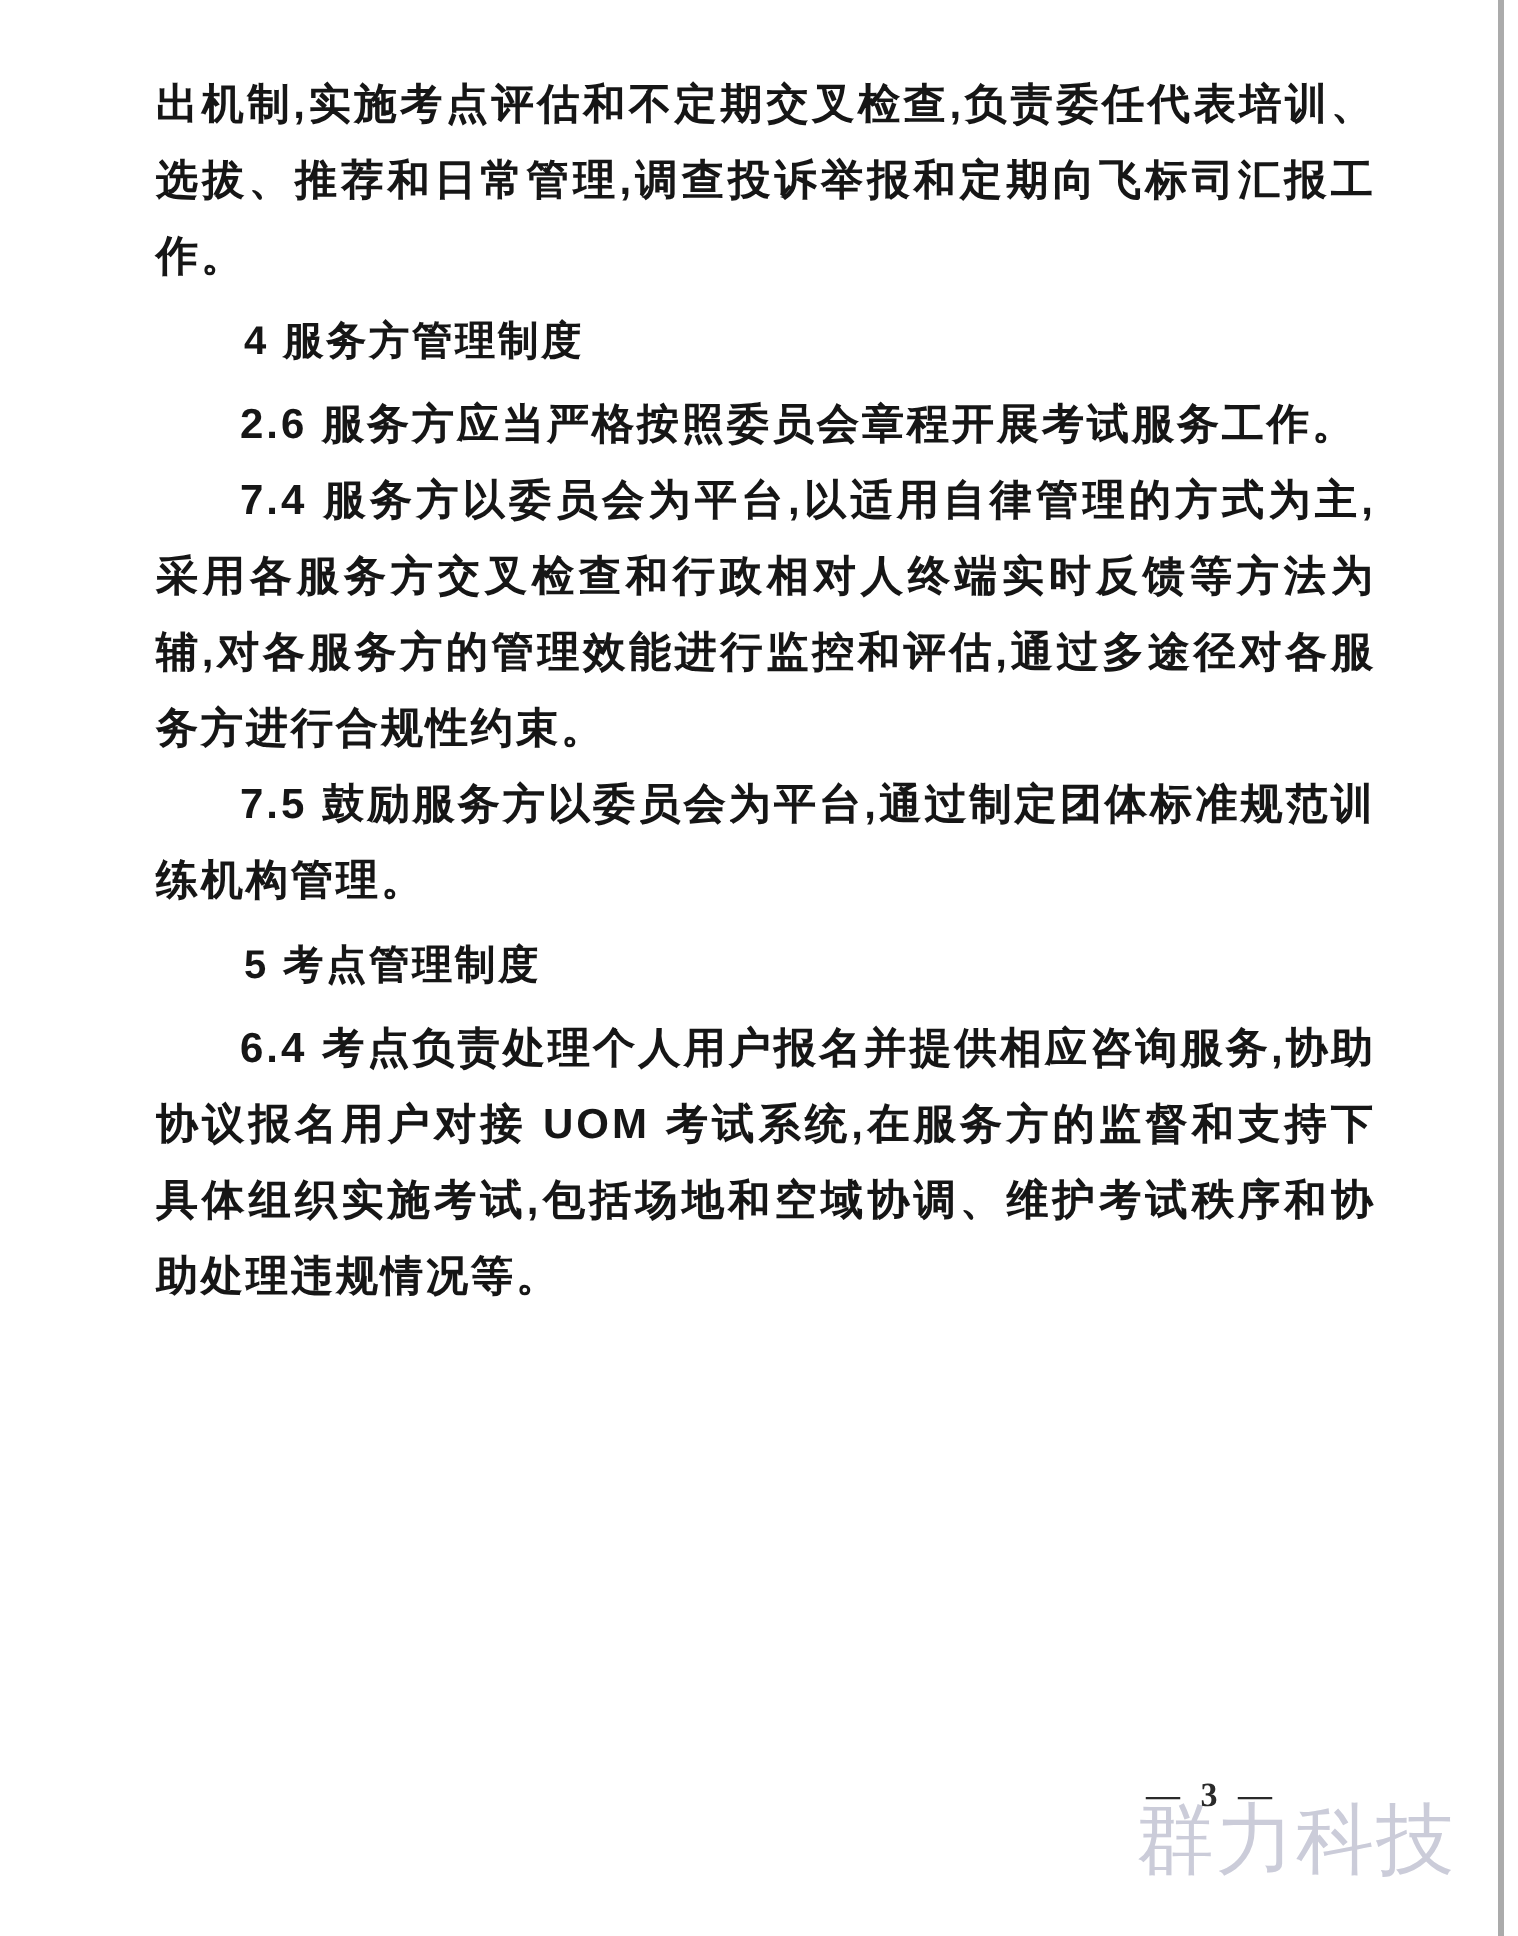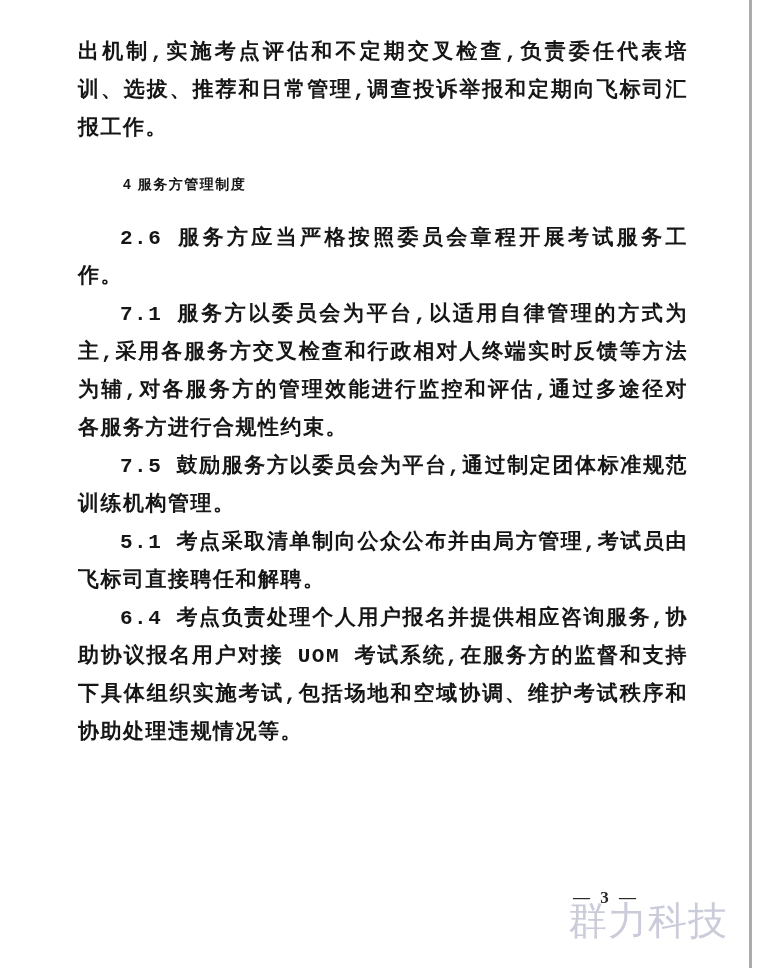--- a/index.html
+++ b/index.html
@@ -36,27 +36,27 @@
     color: var(--text);
     font-size: 21px;
     line-height: 38px;
     text-align: justify;
     letter-spacing: 1.5px;
   }
   .para {
     margin: 0;
     text-indent: 2em;
     font-weight: 600;
-    font-family: Liberation Mono, monospace;
+    font-family: Liberation Sans, sans-serif;
   }
   .para.continuation { text-indent: 0; }
   .heading {
-    margin: 17px;
+    margin: 4px;
     text-indent: 2em;
-    font-size: 14px;
+    font-size: 20px;
     line-height: 38px;
     font-weight: 700;
     font-family: "Liberation Sans", "DejaVu Sans", sans-serif;
     letter-spacing: 1.5px;
   }
   .page-number {
     position: absolute;
     left: 573px;
     top: 888px;
     font-size: 17px;
@@ -84,22 +84,22 @@
 <body>
 
 <div class="page">
 
   <div class="edge-line"></div>
 
   <main class="content">
     <p class="para continuation">出机制,实施考点评估和不定期交叉检查,负责委任代表培训、选拔、推荐和日常管理,调查投诉举报和定期向飞标司汇报工作。</p>
     <h2 class="heading">4 服务方管理制度</h2>
     <p class="para">2.6 服务方应当严格按照委员会章程开展考试服务工作。</p>
-    <p class="para">7.1 服务方以委员会为平台,以适用自律管理的方式为主,采用各服务方交叉检查和行政相对人终端实时反馈等方法为辅,对各服务方的管理效能进行监控和评估,通过多途径对各服务方进行合规性约束。</p>
+    <p class="para">7.4 服务方以委员会为平台,以适用自律管理的方式为主,采用各服务方交叉检查和行政相对人终端实时反馈等方法为辅,对各服务方的管理效能进行监控和评估,通过多途径对各服务方进行合规性约束。</p>
     <p class="para">7.5 鼓励服务方以委员会为平台,通过制定团体标准规范训练机构管理。</p>
-    <p class="para">5.1 考点采取清单制向公众公布并由局方管理,考试员由飞标司直接聘任和解聘。</p>
+    <h2 class="heading">5 考点管理制度</h2>
     <p class="para">6.4 考点负责处理个人用户报名并提供相应咨询服务,协助协议报名用户对接 UOM 考试系统,在服务方的监督和支持下具体组织实施考试,包括场地和空域协调、维护考试秩序和协助处理违规情况等。</p>
   </main>
 
   <div class="watermark">群力科技</div>
   <div class="page-number">— 3 —</div>
 
 </div>
 
 </body></html>

